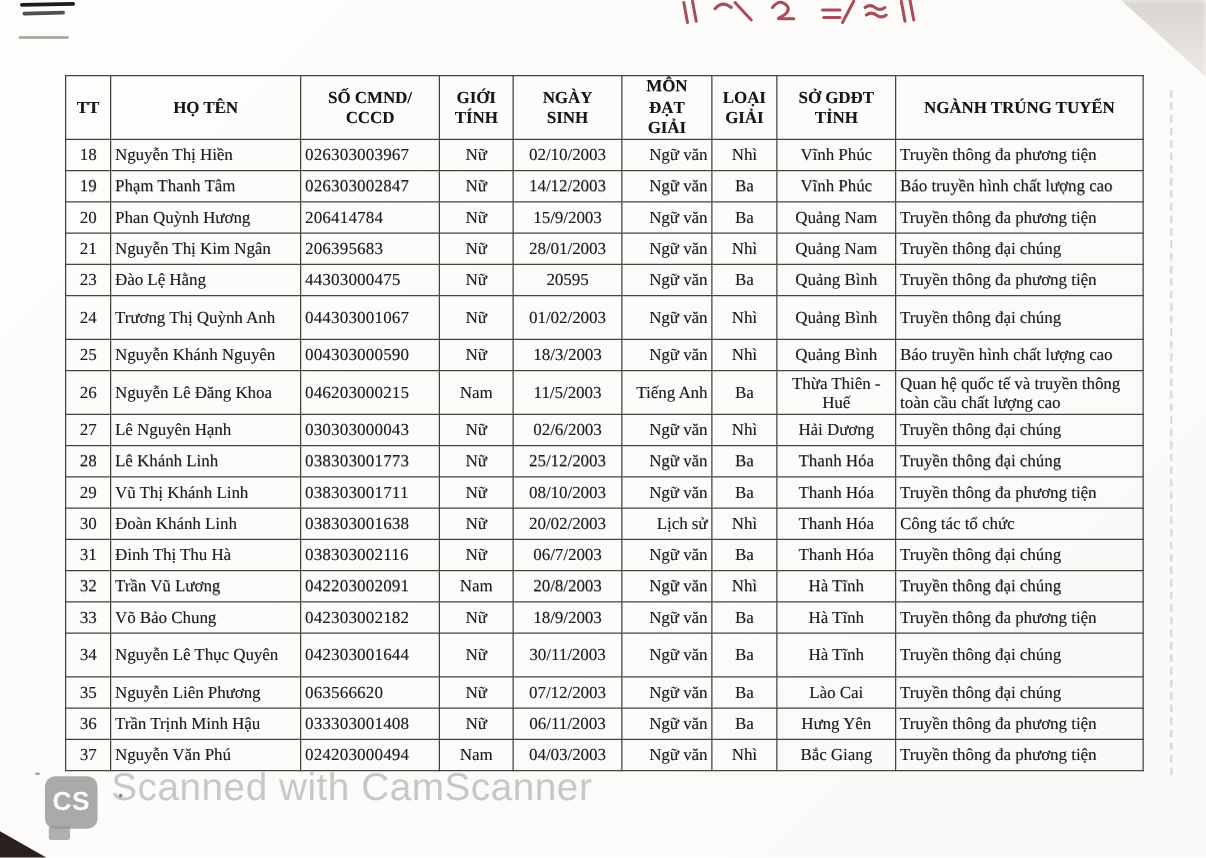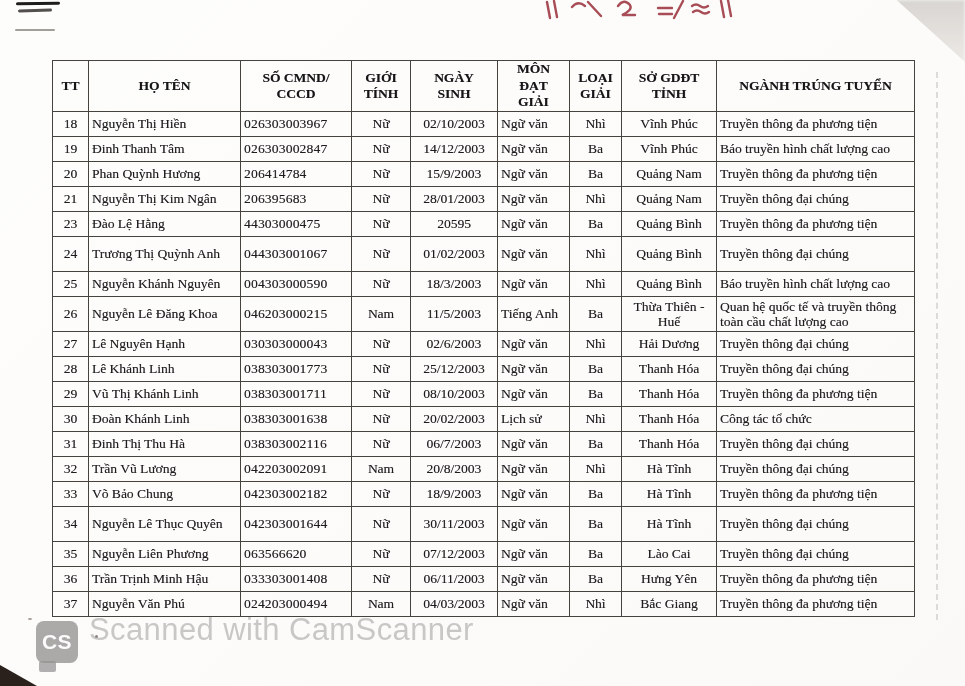--- a/index.html
+++ b/index.html
@@ -44,21 +44,21 @@
     font-size: 13.5px;
     vertical-align: middle;
     padding: 0 3px;
     line-height: 1.12;
   }
   table.results tbody tr.tall td { height: 34px; }
   td.c0 { text-align: center; }
   td.c1 { text-align: left; padding-left: 7px; }
   td.c2 { text-align: left; padding-left: 9px; letter-spacing: 0.2px; }
   td.c3, td.c4, td.c6 { text-align: center; }
-  td.c5 { text-align: left; padding: 0 9px; }
+  td.c5 { text-align: right; padding: 0 9px; }
   td.c7 { text-align: center; padding: 0 4px; }
   td.c8 { text-align: left; padding-left: 6px; margin-left: 24px; }
 
   
   .artifact { position: absolute; pointer-events: none; }
   .stroke-a { left: 16px; top: 2px;  width: 44px; height: 3px;   background: #1f1d1c; border-radius: 2px; transform: rotate(-1deg); }
   .stroke-b { left: 18px; top: 9px;  width: 34px; height: 2.5px; background: #34302d; border-radius: 2px; transform: rotate(-1.5deg); opacity: .85; }
   .stroke-c { left: 15px; top: 29px; width: 40px; height: 2px;   background: #57504b; border-radius: 2px; opacity: .55; }
   .shadow-tr {
     right: 0; top: 0; width: 95px; height: 62px;
@@ -177,21 +177,21 @@
           <td class="c2">026303003967</td>
           <td class="c3">Nữ</td>
           <td class="c4">02/10/2003</td>
           <td class="c5">Ngữ văn</td>
           <td class="c6">Nhì</td>
           <td class="c7">Vĩnh Phúc</td>
           <td class="c8">Truyền thông đa phương tiện</td>
         </tr>
         <tr>
           <td class="c0">19</td>
-          <td class="c1">Đinh Thanh Tâm</td>
+          <td class="c1">Phạm Thanh Tâm</td>
           <td class="c2">026303002847</td>
           <td class="c3">Nữ</td>
           <td class="c4">14/12/2003</td>
           <td class="c5">Ngữ văn</td>
           <td class="c6">Ba</td>
           <td class="c7">Vĩnh Phúc</td>
           <td class="c8">Báo truyền hình chất lượng cao</td>
         </tr>
         <tr>
           <td class="c0">20</td>

